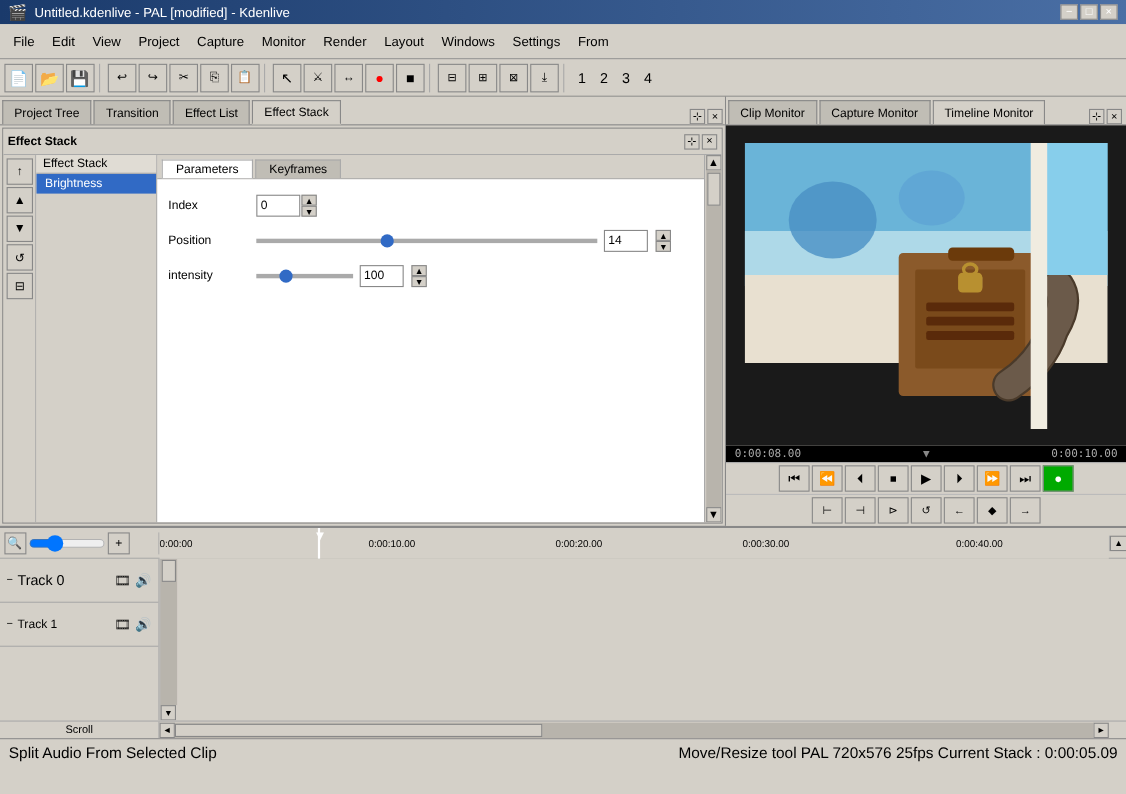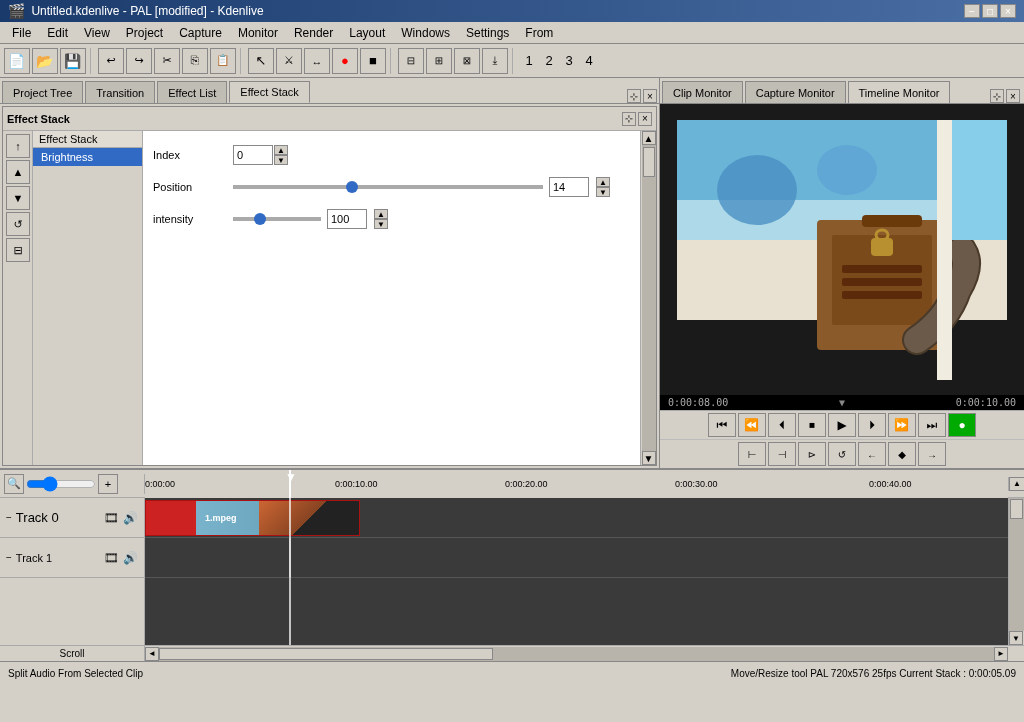--- a/index.html
+++ b/index.html
@@ -3,21 +3,21 @@
   <meta charset="utf-8">
   <style>
     * { box-sizing: border-box; margin: 0; padding: 0; }
     body { font-family: 'Arial', sans-serif; font-size: 12px; background: #d4d0c8; color: #000; width: 1024px; height: 722px; overflow: hidden; }
     
     
     #titlebar { background: linear-gradient(to right, #1a3a6b, #4a6fa5); color: white; height: 22px; display: flex; align-items: center; padding: 0 8px; justify-content: space-between; }
     .title-btn { width: 16px; height: 14px; background: #d4d0c8; border: 1px solid #888; font-size: 10px; display: flex; align-items: center; justify-content: center; cursor: pointer; }
 
     
-    #menubar { background: #d4d0c8; height: 22px; display: flex; align-items: center; padding: 0 4px; border-bottom: 1px solid #888; }
+    #menubar { background: #d4d0c8; height: 32px; display: flex; align-items: center; padding: 0 4px; border-bottom: 1px solid #888; }
     .menu-item { padding: 2px 8px; font-size: 12px; cursor: pointer; }
 
     
     #toolbar { background: #d4d0c8; height: 34px; display: flex; align-items: center; padding: 2px 4px; border-bottom: 1px solid #888; gap: 2px; }
     .tb-btn { width: 26px; height: 26px; background: #d4d0c8; border: 1px solid #888; display: flex; align-items: center; justify-content: center; cursor: pointer; font-size: 14px; }
     .tb-separator { width: 4px; height: 26px; border-left: 1px solid #aaa; margin: 0 2px; }
     .tb-num { width: 18px; height: 26px; display: flex; align-items: center; justify-content: center; font-size: 13px; cursor: pointer; }
 
     
     #main { display: flex; height: calc(722px - 22px - 22px - 34px - 24px - 24px); }
@@ -169,20 +169,24 @@
         </div>
 
         <div id="effect-list-sidebar" style="width:110px;border-right:1px solid #aaa;display:flex;flex-direction:column;background:#d4d0c8;">
           <div style="background:#e0dcd4;border-bottom:1px solid #aaa;padding:2px 6px;font-size:11px;">Effect Stack</div>
           <div id="effect-items">
             <div class="effect-item selected">Brightness</div>
           </div>
         </div>
 
         <div id="params-panel" style="flex:1;display:flex;flex-direction:column;">
+          <div class="params-tab-bar" style="display:flex;background:#d4d0c8;border-bottom:1px solid #aaa;padding:4px 4px 0;">
+            <div class="params-tab active">Parameters</div>
+            <div class="params-tab">Keyframes</div>
+          </div>
 
           <div class="params-content" style="flex:1;padding:14px 10px;background:#fff;overflow:auto;">
 
             <div class="param-row">
               <div class="param-label">Index</div>
               <input type="text" class="param-input" value="0" style="width: 40px; height: 20px; border: 1px solid rgb(136, 136, 136); font-size: 11px; padding: 1px 3px;">
               <div style="display:flex;flex-direction:column;margin-left:1px;">
                 <div class="spin-btn">▲</div>
                 <div class="spin-btn">▼</div>
               </div>
@@ -341,61 +345,36 @@
         <span style="font-size:12px;">🔊</span>
       </div>
       <div class="track-label" style="height:40px;border-bottom:1px solid #aaa;display:flex;align-items:center;padding:0 6px;gap:4px;">
         <span style="font-size:10px;">−</span>
         <span style="font-size:11px;">Track 1</span>
         <span style="margin-left:auto;font-size:12px;">🎞</span>
         <span style="font-size:12px;">🔊</span>
       </div>
     </div>
 
-    <div style="flex:1;background:#3a3a3a;position:relative;overflow:hidden;">
-
-      <div class="track-row" style="height:40px;border-bottom:1px solid #555;position:relative;">
-
-        <div style="position:absolute;left:0px;top:2px;width:50px;height:36px;background:linear-gradient(135deg,#cc2222,#992222);border:1px solid #aa1111;display:flex;align-items:flex-start;padding:2px;">
-          <span style="font-size:7px;color:white;font-weight:bold;">BRIGHTNESS</span>
-        </div>
-
-        <div style="position:absolute;left:0px;top:2px;width:215px;height:36px;background:linear-gradient(to right,#cc2222 0px,#cc2222 50px,#7ab4cc 50px,#5a94ac 215px);border:1px solid #aa1111;display:flex;align-items:center;overflow:hidden;">
-          <span style="font-size:9px;color:white;padding:2px 4px;position:absolute;left:55px;font-weight:bold;">1.mpeg</span>
-
-          <div style="position:absolute;right:0;top:0;width:100px;height:36px;background:linear-gradient(135deg,#cc6633,#884422 50%,#222 50%);overflow:hidden;">
-          </div>
-        </div>
-      </div>
-
-      <div class="track-row" style="height:40px;border-bottom:1px solid #555;position:relative;">
-
-        <div style="position:absolute;left:0;top:0;width:100%;height:100%;background:#3a3a3a;"></div>
-
-        <div style="position:absolute;left:144px;top:0;width:2px;height:100%;background:rgba(255,255,255,0.4);"></div>
-      </div>
-
-      <div style="position:absolute;left:144px;top:0;width:2px;height:100%;background:white;opacity:0.7;pointer-events:none;"></div>
-    </div>
 
     <div style="width:16px;background:#d4d0c8;border-left:1px solid #aaa;display:flex;flex-direction:column;">
       <div style="flex:1;background:#b8b4ac;">
         <div style="background:#d4d0c8;border:1px solid #888;height:20px;margin:1px;"></div>
       </div>
       <div style="width:14px;height:14px;border:1px solid #888;background:#d4d0c8;display:flex;align-items:center;justify-content:center;font-size:8px;cursor:pointer;">▼</div>
     </div>
   </div>
 
   <div style="height:16px;background:#d4d0c8;border-top:1px solid #aaa;display:flex;align-items:center;">
     <div style="width:145px;border-right:1px solid #aaa;height:100%;display:flex;align-items:center;justify-content:center;font-size:10px;">Scroll</div>
     <div style="width:14px;height:14px;border:1px solid #888;background:#d4d0c8;display:flex;align-items:center;justify-content:center;font-size:8px;cursor:pointer;">◄</div>
     <div style="flex:1;height:14px;background:#b8b4ac;position:relative;">
       <div style="position:absolute;left:0;top:1px;width:40%;height:12px;background:#d4d0c8;border:1px solid #888;cursor:pointer;"></div>
     </div>
     <div style="width:14px;height:14px;border:1px solid #888;background:#d4d0c8;display:flex;align-items:center;justify-content:center;font-size:8px;cursor:pointer;">►</div>
     <div style="width:16px;height:16px;"></div>
   </div>
 </div>
 
-<div id="statusbar" style="height:24px;background:#d4d0c8;border-top:1px solid #888;display:flex;align-items:center;padding:0 8px;justify-content:space-between;font-size:10px;">
+<div id="statusbar" style="height:24px;background:#d4d0c8;border-top:1px solid #888;display:flex;align-items:center;padding:0 8px;justify-content:space-between;font-size:14px;">
   <span>Split Audio From Selected Clip</span>
   <span>Move/Resize tool PAL 720x576 25fps Current Stack : 0:00:05.09</span>
 </div>
 
 </body></html>

